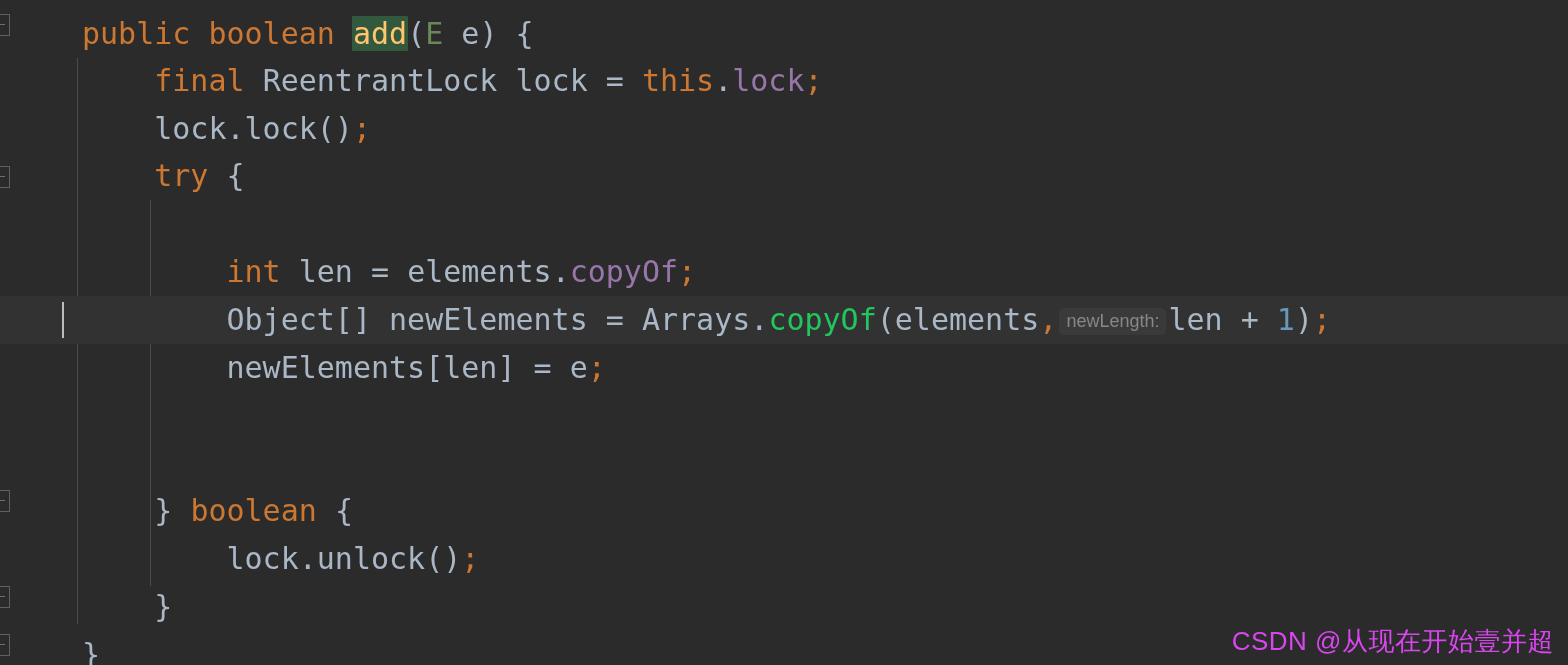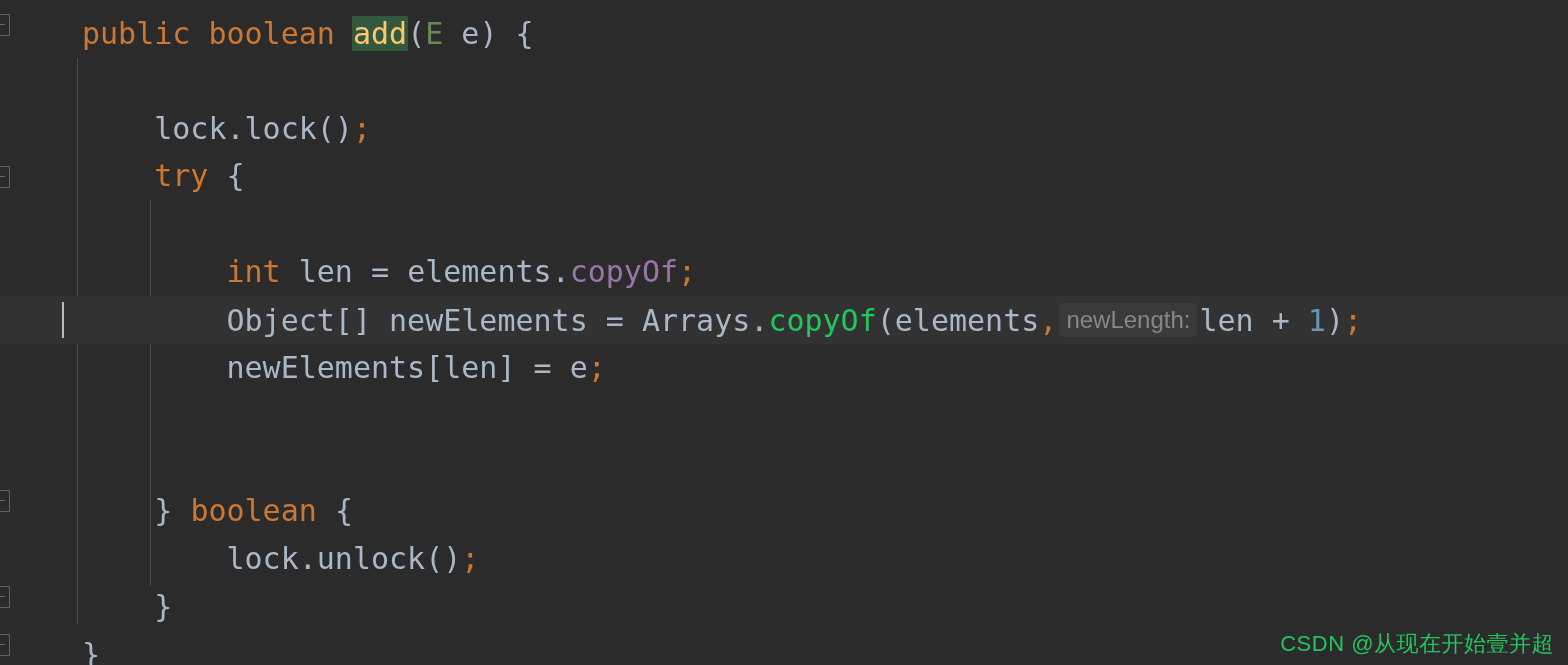--- a/index.html
+++ b/index.html
@@ -113,38 +113,38 @@
   .hl-ident {
     background: #32593d;
     border-radius: 1px;
     padding: 0 1px;
     margin: 0 -1px;
   }
 
   
   .inlay {
     font-family: "Liberation Sans", sans-serif;
-    font-size: 24px;
+    font-size: 18px;
     color: #878787;
     background: #3a3a3a;
     border-radius: 5px;
     padding: 3px 7px 4px 7px;
     margin: 0 2px 0 2px;
     vertical-align: 3px;
     letter-spacing: 0;
   }
 
   
   .watermark {
     position: absolute;
     right: 14px;
     bottom: 6px;
     font-family: "Liberation Sans", sans-serif;
-    font-size: 22px;
-    color: #22c55e;
+    font-size: 26px;
+    color: #d946ef;
     letter-spacing: 0.5px;
     white-space: nowrap;
   }
 </style>
 </head>
 <body>
 
 <div id="editor">
 
   <div class="gutter">
@@ -155,20 +155,21 @@
     <div class="fold-marker tail" style="top:634px"></div>
   </div>
 
   <div class="indent-guide" style="left:77px;  top:58px;  height:566px;"></div>
   <div class="indent-guide" style="left:150px; top:200px; height:386px;"></div>
 
   <div class="code-layer">
 
     <div class="line" style="top:10px"><span class="txt"><span class="kw">public</span><span> </span><span class="kw">boolean</span><span> </span><span class="mth hl-ident">add</span><span class="brc">(</span><span class="typ">E</span><span> </span><span class="id">e</span><span class="brc">)</span><span> </span><span class="brc">{</span></span></div>
 
+    <div class="line" style="top:57px"><span class="txt">    <span class="kw">final</span><span> </span><span class="id">ReentrantLock</span><span> </span><span class="id">lock</span><span class="id"> = </span><span class="kw">this</span><span class="id">.</span><span class="fld">lock</span><span class="sem">;</span></span></div>
 
     <div class="line" style="top:105px"><span class="txt">    <span class="id">lock</span><span class="id">.</span><span class="id">lock()</span><span class="sem">;</span></span></div>
 
     <div class="line" style="top:152px"><span class="txt">    <span class="kw">try</span><span> </span><span class="brc">{</span></span></div>
 
 
     <div class="line" style="top:248px"><span class="txt">        <span class="kw">int</span><span> </span><span class="id">len</span><span class="id"> = </span><span class="id">elements</span><span class="id">.</span><span class="fld">copyOf</span><span class="sem">;</span></span></div>
 
     <div class="line current" style="top:296px"><span class="txt">        <span class="id">Object[]</span><span> </span><span class="id">newElements</span><span class="id"> = </span><span class="id">Arrays</span><span class="id">.</span><span class="stat">copyOf</span><span class="brc">(</span><span class="id">elements</span><span class="sem">,</span><span class="inlay">newLength:</span><span class="id">len</span><span class="id"> + </span><span class="num">1</span><span class="brc">)</span><span class="sem">;</span></span></div>
 

